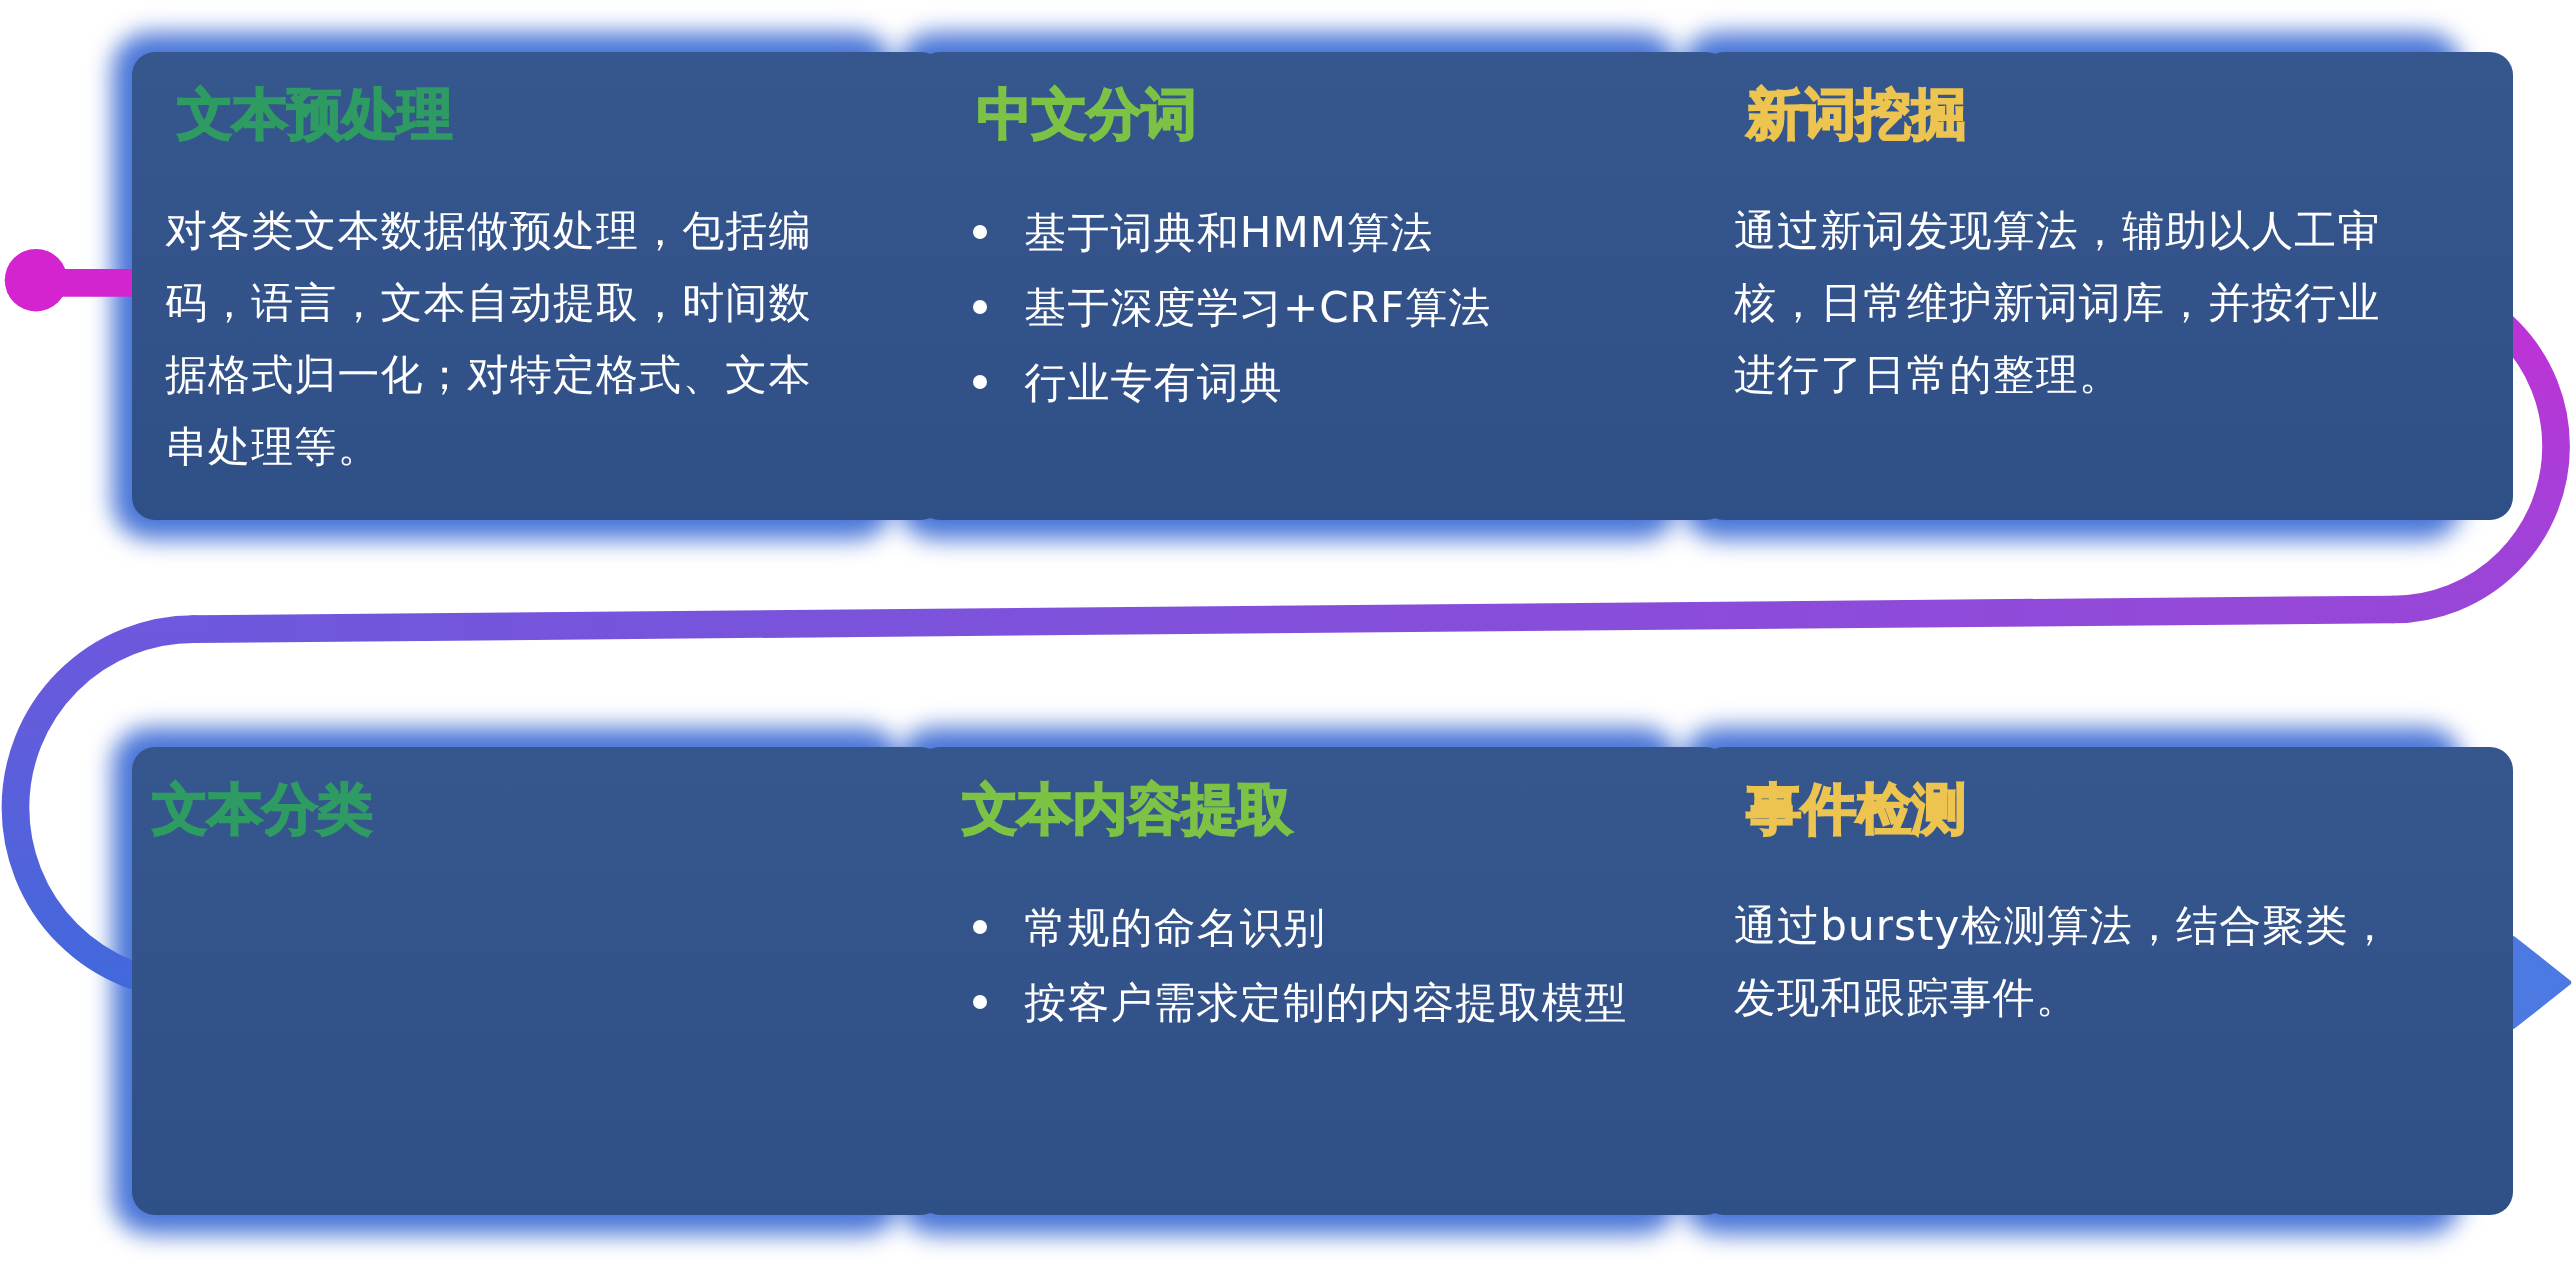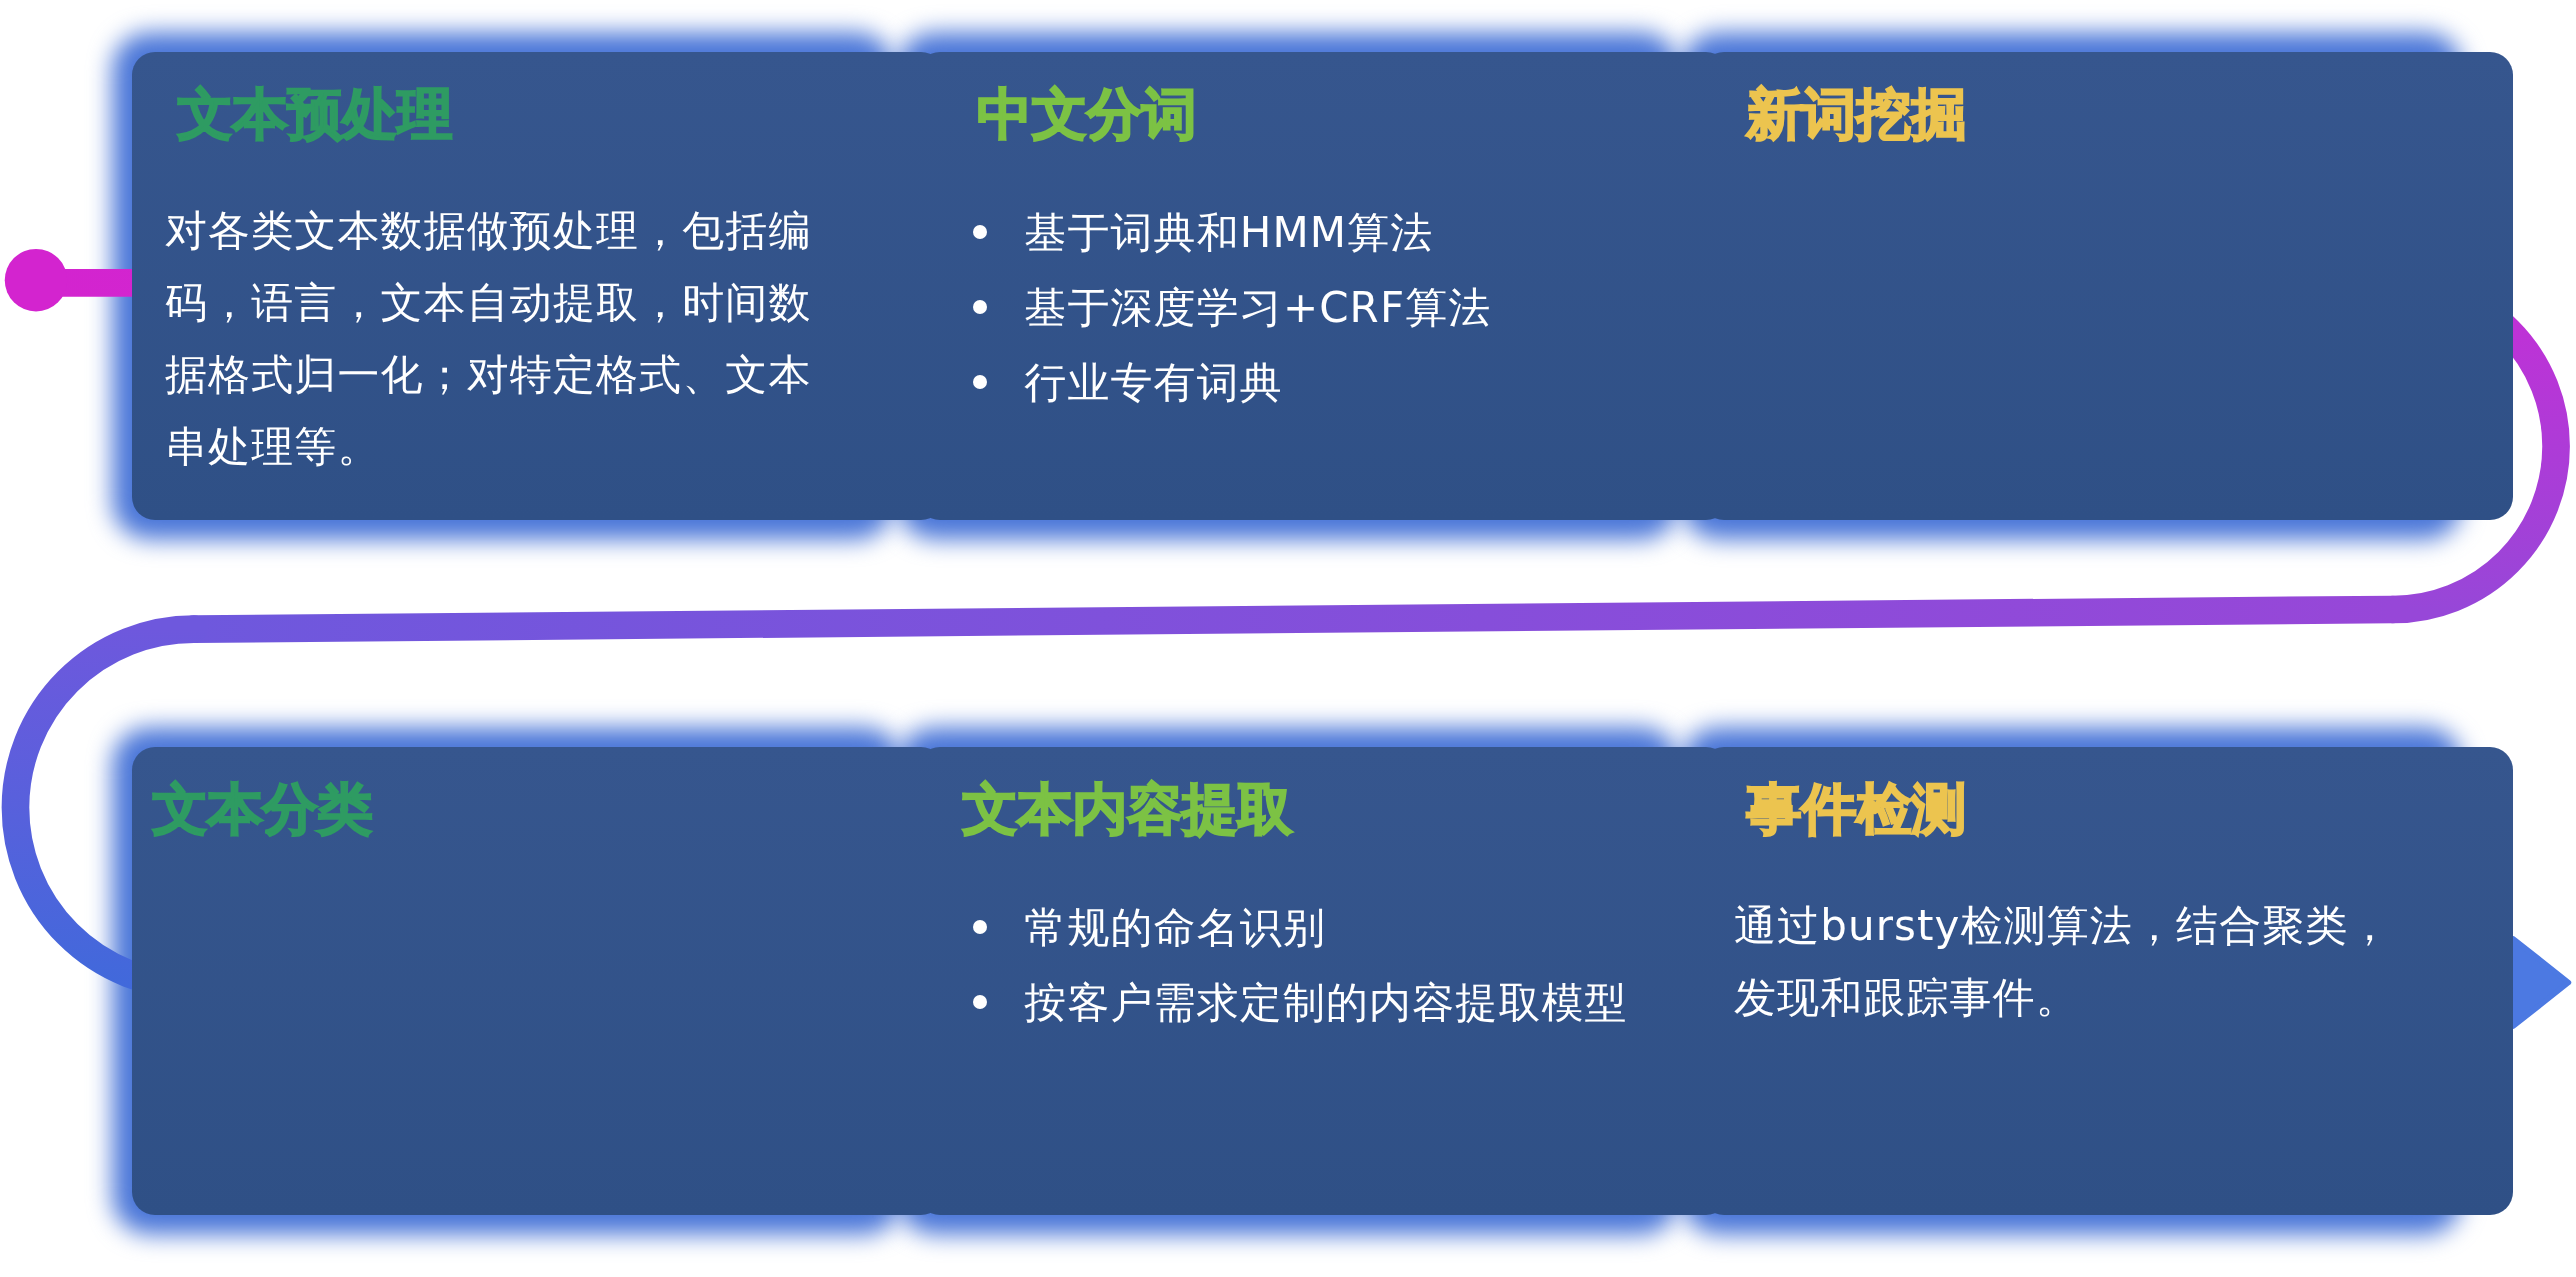--- a/index.html
+++ b/index.html
@@ -89,20 +89,23 @@
       </div>
     <div class="bullet-row">
         <span class="b-dot"></span>
         <span>行业专有词典</span>
       </div>
   </div>
 </div>
 
 <div class="card pos-c3">
   <div class="card-title" style="color: rgb(236, 196, 79);">新词挖掘</div>
+  <div class="card-body">通过新词发现算法，辅助以人工审
+核，日常维护新词词库，并按行业
+进行了日常的整理。</div>
 </div>
 
 <div class="card pos-c4">
   <div class="card-title" style="color: rgb(46, 155, 98);">文本分类</div>
 </div>
 
 <div class="card pos-c5">
   <div class="card-title" style="color: rgb(124, 194, 68);">文本内容提取</div>
   <div class="bullets">
     <div class="bullet-row">

